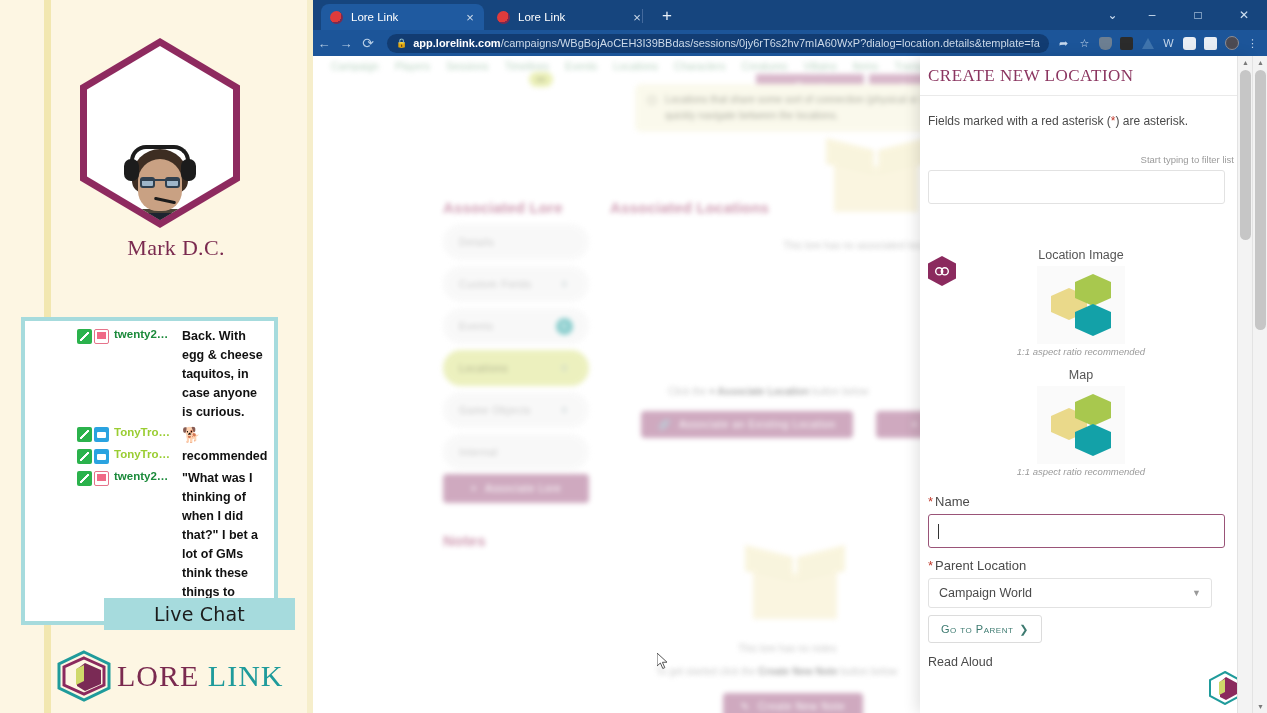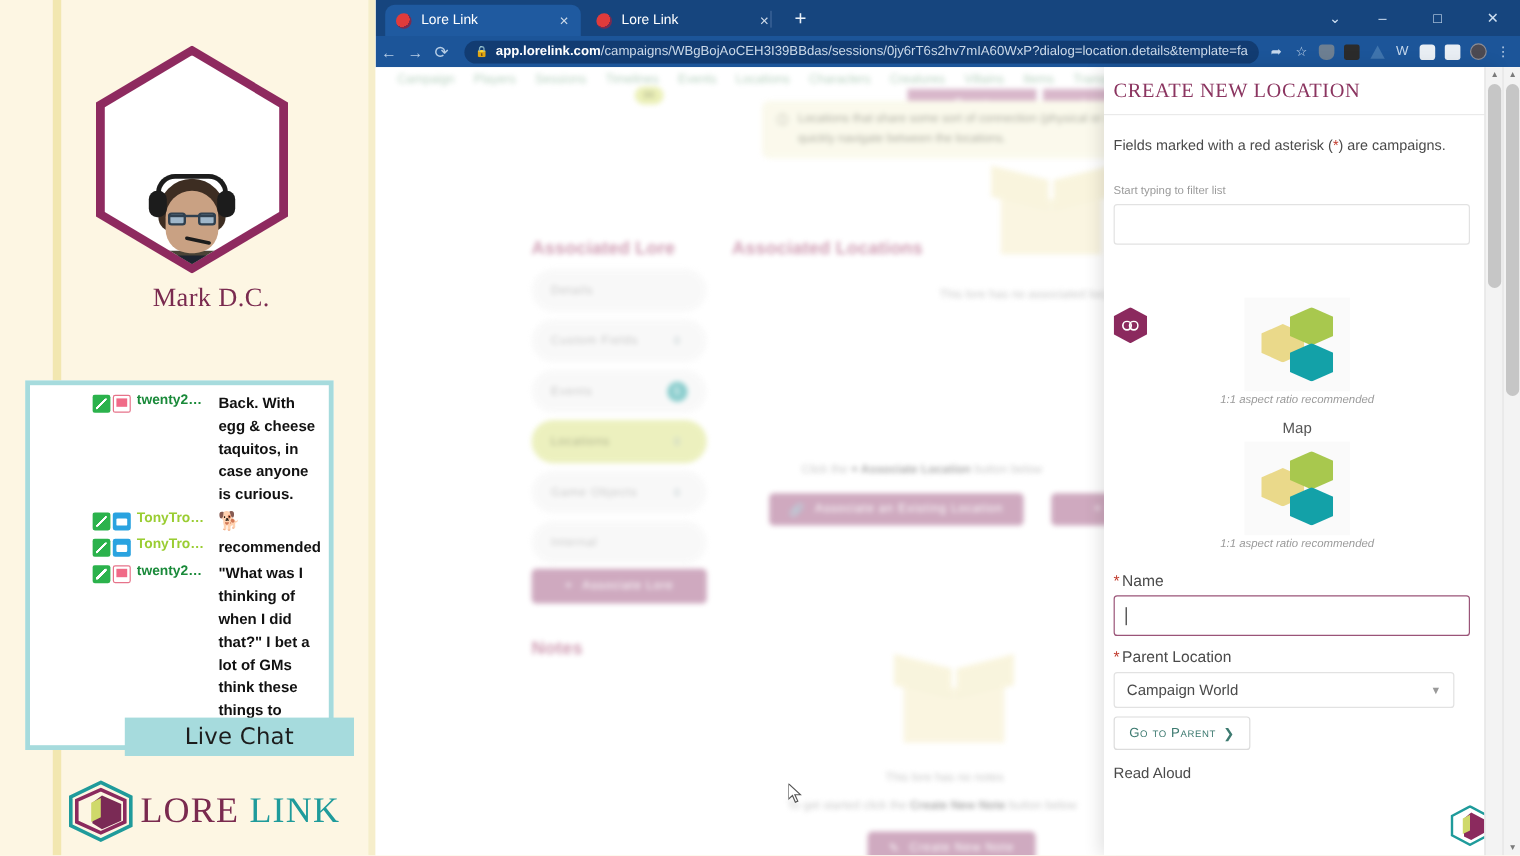--- a/index.html
+++ b/index.html
@@ -244,21 +244,21 @@
     letter-spacing: .5px;
   }
   .modal-body {
     position: absolute; left: 0; top: 40px; width: 330px; height: 617px;
     padding: 18px 16px 0 8px; overflow: hidden;
   }
   .req-note { font-size: 12px; color: #4a4a4a; margin-bottom: 26px; }
   .req-note .ast { color: #c0392b; }
   .fld-label { font-size: 13px; color: #4a4a4a; }
   .fld-label .ast { color: #c0392b; margin-right: 2px; }
-  .fld-hint { font-size: 9.5px; color: #9b9b9b; margin-top: 1px; margin-bottom: 5px; }
+  .fld-hint { font-size: 9.5px; color: #9b9b9b; margin-top: 1px; margin-bottom: 5px; text-align: right; }
   .txt-input {
     width: 297px; height: 34px; border: 1px solid #e2e2e2; border-radius: 3px;
     background: #fff;
   }
   .txt-input.focused { border: 1px solid #9a5478; }
   .caret {
     display: inline-block; width: 1px; height: 15px; background: #333;
     margin: 9px 0 0 9px; vertical-align: top;
   }
   .hex-link {
@@ -547,34 +547,35 @@
         <polygon points="0,0 0,13 3.4,10 5.8,15.5 7.8,14.6 5.4,9.3 10,9.2" fill="#ffffff" stroke="#555" stroke-width="1"></polygon>
       </svg>
     </div>
 
     <div class="modal">
       <div class="modal-head">
         <div class="modal-title">CREATE NEW LOCATION</div>
       </div>
       <div class="modal-body">
         <div class="req-note">
-          <span>Fields marked with a red asterisk (</span><span class="ast">*</span><span>) are campaigns.</span>
+          <span>Fields marked with a red asterisk (</span><span class="ast">*</span><span>) are asterisk.</span>
         </div>
 
         <div class="fld-hint">Start typing to filter list</div>
         <div class="txt-input"></div>
 
         <div class="hex-link">
           <svg width="14" height="9" viewBox="0 0 14 9">
             <rect x="0.7" y="0.7" width="7" height="7.2" rx="3.6" fill="none" stroke="#fff" stroke-width="1.4"></rect>
             <rect x="6.3" y="0.7" width="7" height="7.2" rx="3.6" fill="none" stroke="#fff" stroke-width="1.4"></rect>
           </svg>
         </div>
 
         <div style="margin-top:44px;">
+          <div class="img-label">Location Image</div>
           <div class="img-ph">
             <span class="hx yellow"></span>
               <span class="hx green" style="background:#a8c84e;"></span>
               <span class="hx teal"></span>
           </div>
           <div class="img-cap">1:1 aspect ratio recommended</div>
         </div>
 
         <div style="margin-top:10px;">
           <div class="img-label">Map</div>

